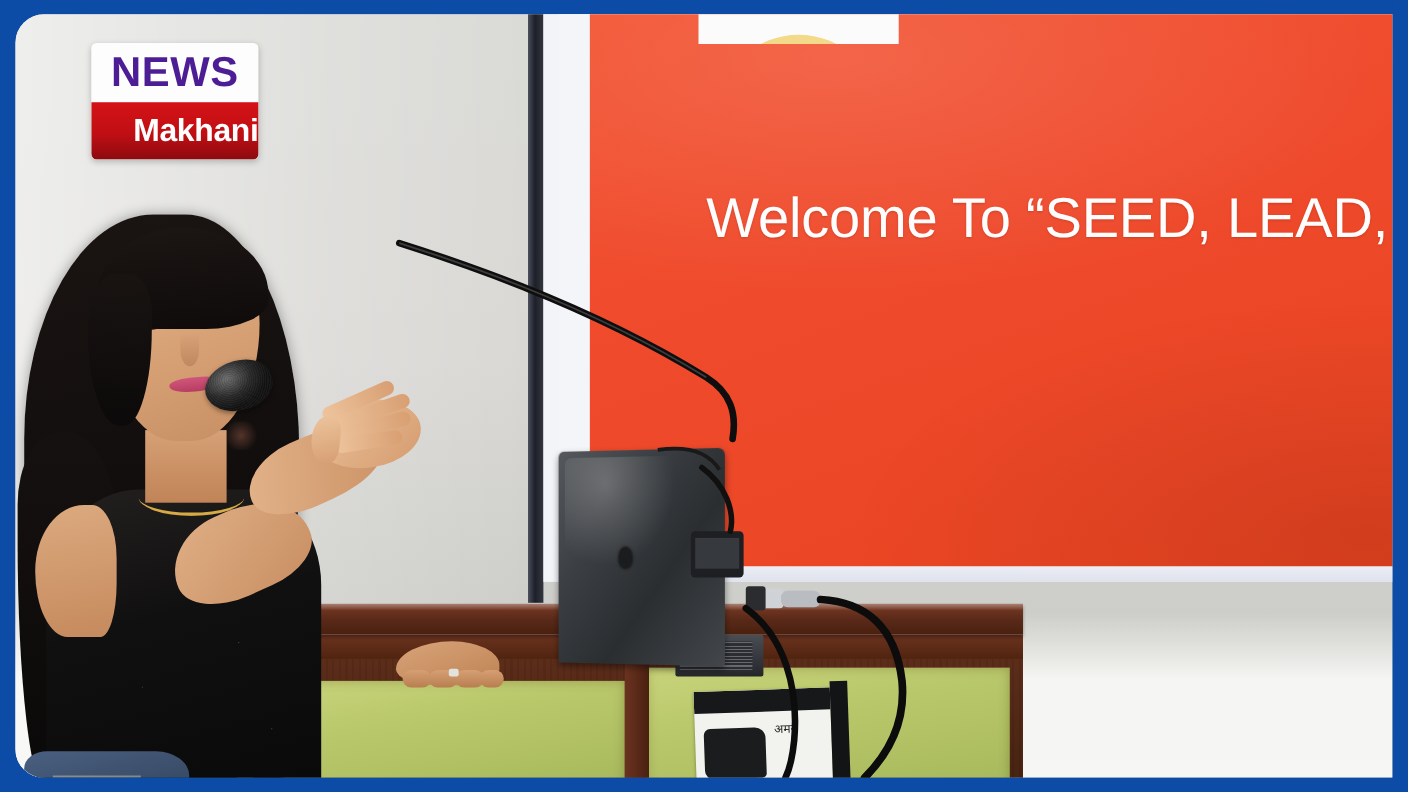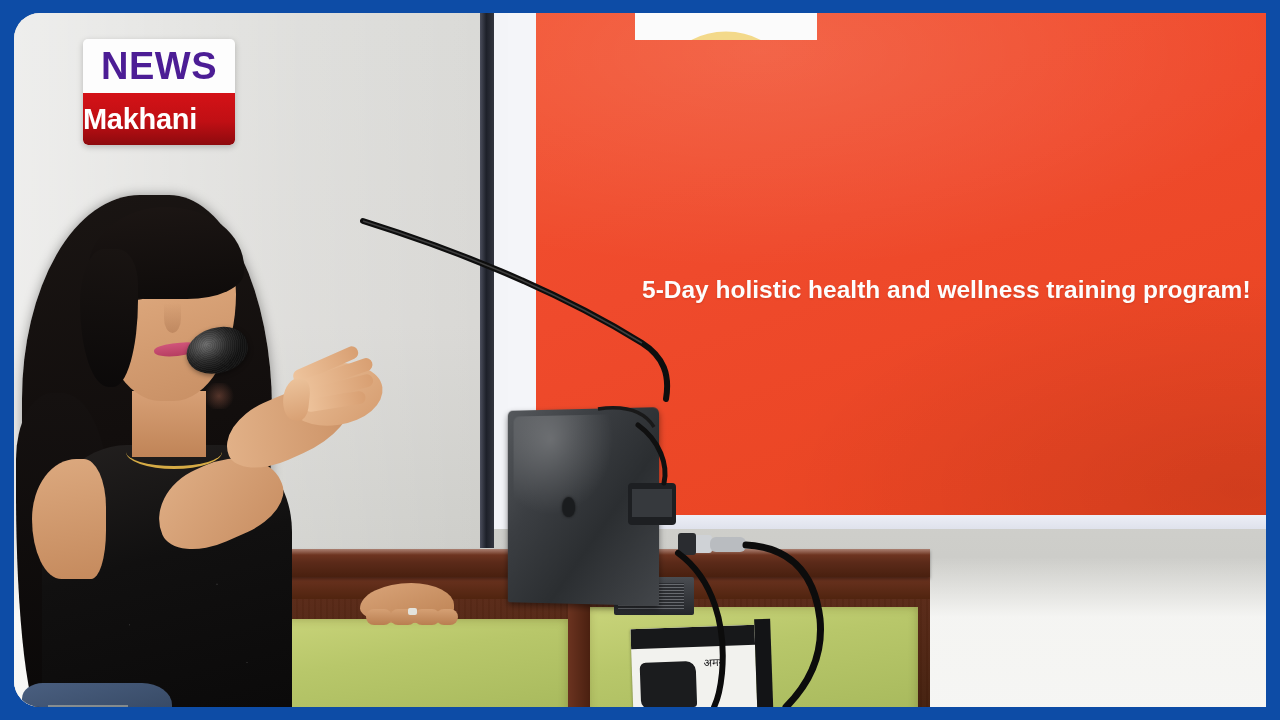--- a/index.html
+++ b/index.html
@@ -404,21 +404,21 @@
     display:flex; align-items:center; justify-content:center;
   }
   .logo-news{
     font-size:38px; font-weight:bold; color:#4c1d95;
     letter-spacing:.5px; line-height:1;
     font-family:"Liberation Sans", sans-serif;
   }
   .logo-bot{
     position:absolute; left:0; top:54px; width:100%; height:52px;
     background:linear-gradient(180deg,#d41217 0%, #c00f14 55%, #8d0a0e 100%);
-    display:flex; align-items:center; justify-content:flex-start;
+    display:flex; align-items:center; justify-content:flex-end;
     border-bottom-left-radius:5px; border-bottom-right-radius:5px;
   }
   .logo-makhani{
     font-size:29px; font-weight:bold; color:#ffffff;
     line-height:1; letter-spacing:-.3px;
     font-family:"Liberation Sans", sans-serif;
   }
 
   
   .frame-right{
@@ -458,22 +458,22 @@
                   <stop offset="45%" stop-color="#c9a23c"></stop>
                   <stop offset="100%" stop-color="#8d6b14"></stop>
                 </linearGradient>
               </defs>
               <circle cx="75" cy="75" r="66" fill="none" stroke="url(#goldg)" stroke-width="15"></circle>
               <circle cx="75" cy="75" r="56" fill="none" stroke="#b8903a" stroke-width="2" opacity=".7"></circle>
             </svg>
 
           </div>
 
-
-          <div class="slide-sub">5-Day holistic health and wellness training program!</div>
+          <div class="slide-title">Welcome To “SEED, LEAD,</div>
+
         </div>
 
         <div class="slide-whitegap"></div>
         <div class="slide-bottomwhite"></div>
       </div>
     </div>
 
     <div id="podium">
       <div class="pod-face">
         <div class="pod-grain"></div>

